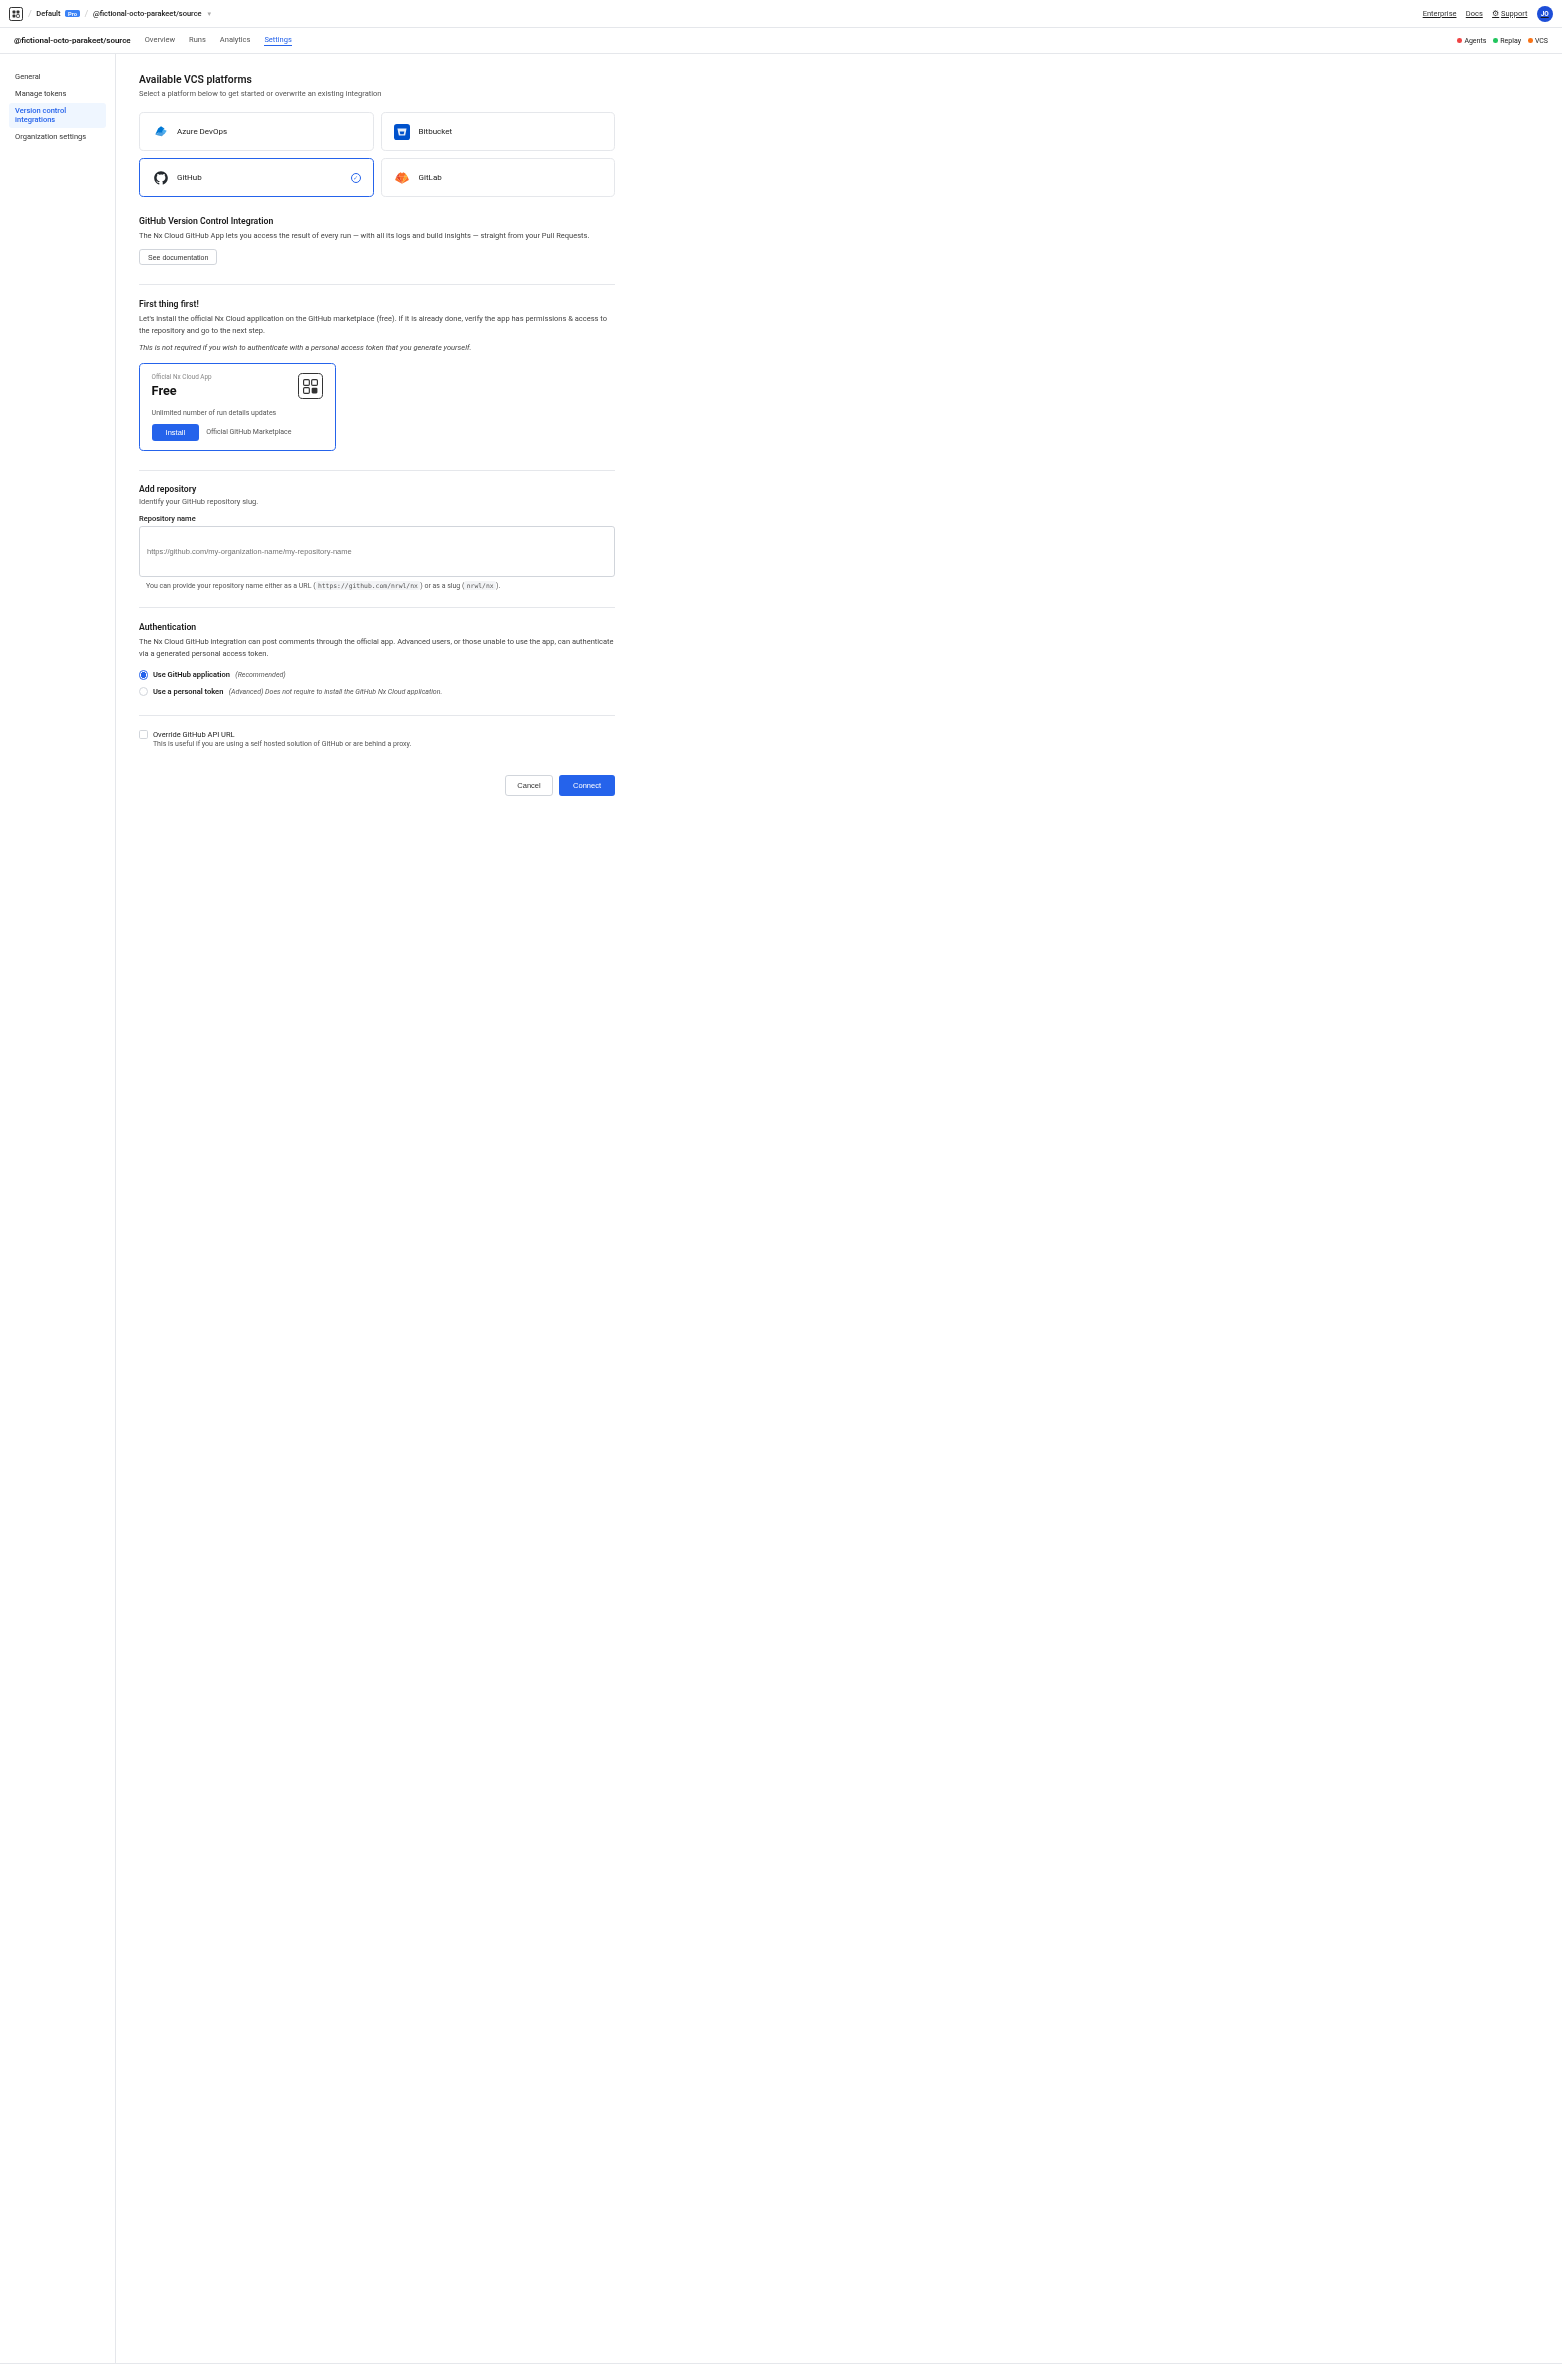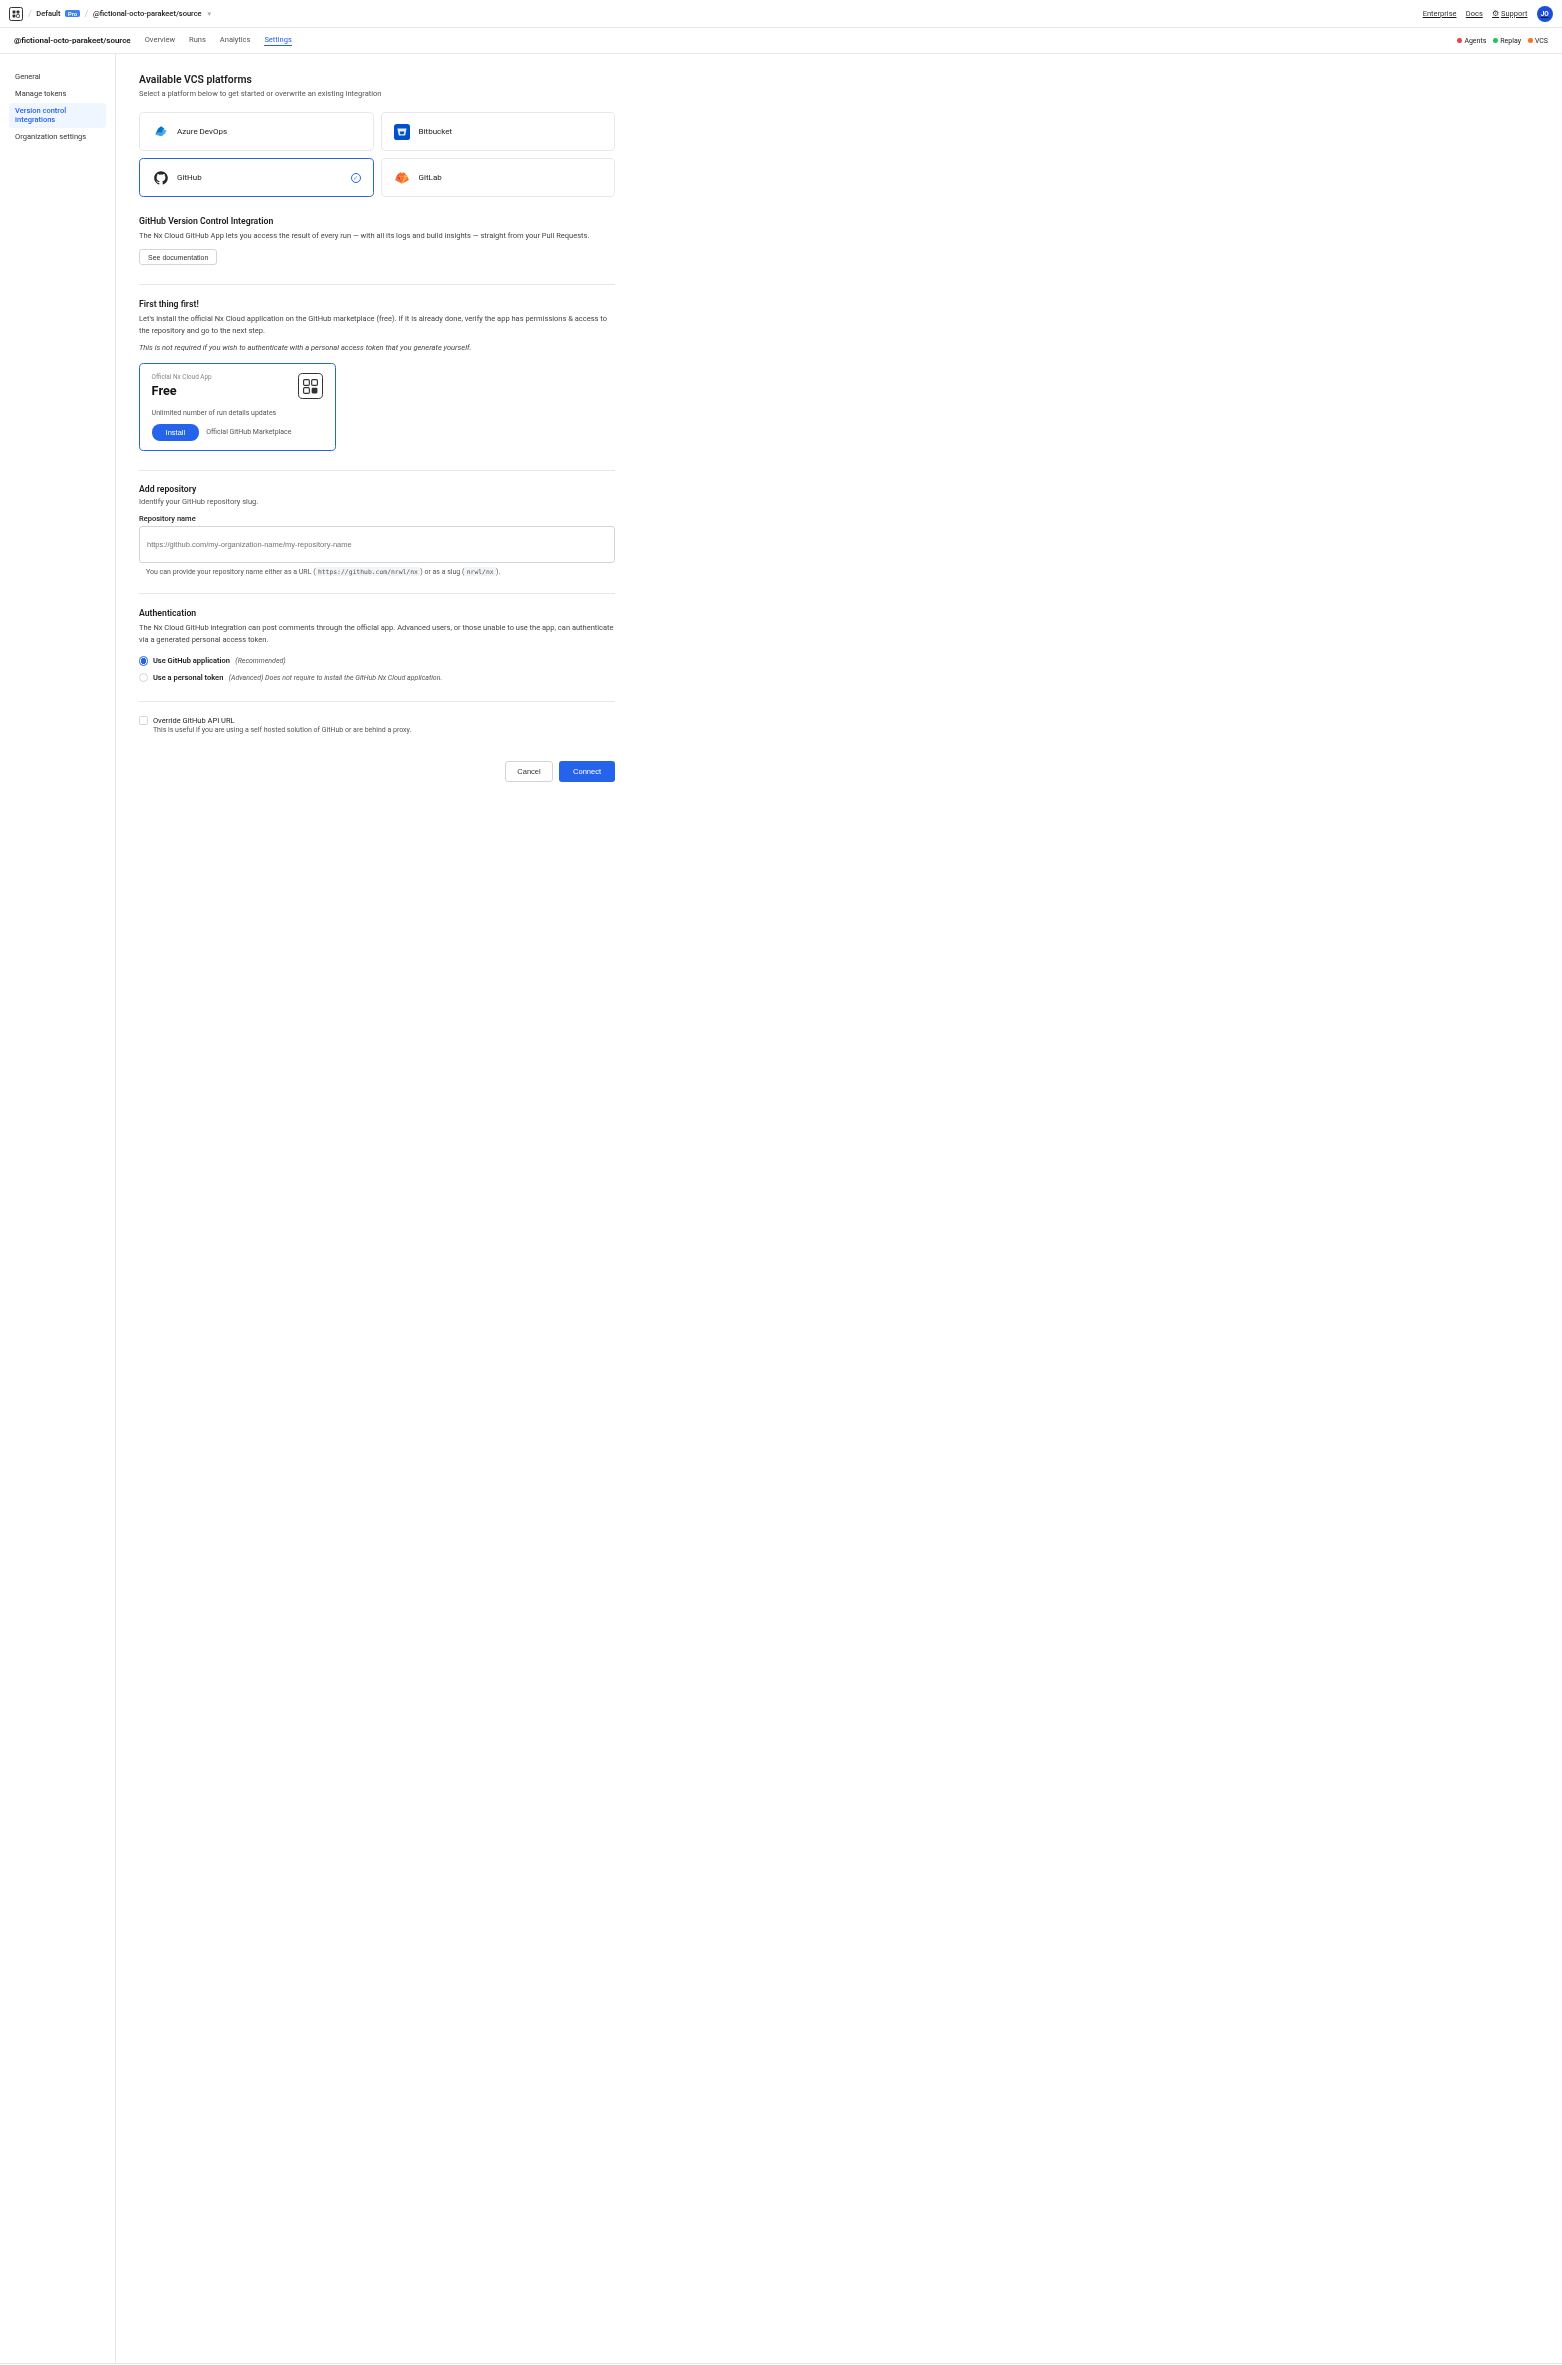--- a/index.html
+++ b/index.html
@@ -81,32 +81,32 @@
       border: 1.2px solid #2563eb; border-radius: 4.6px; padding: 9.3px 11.6px;
       max-width: 197px; background: #fff;
     }
     .app-card-header { display: flex; align-items: flex-start; justify-content: space-between; margin-bottom: 10px; }
     .app-name-label { font-size: 6.4px; color: #888; margin-bottom: 1.2px; }
     .app-name { font-size: 12.7px; font-weight: 700; color: #111; }
     .app-logo { width: 25.5px; height: 25.5px; border: 1.2px solid #333; border-radius: 4.6px; display: flex; align-items: center; justify-content: center; font-size: 11.6px; }
     .app-tagline { font-size: 7px; color: #555; margin-bottom: 7px; }
     .app-actions { display: flex; align-items: center; gap: 7px; }
     .install-btn {
-      background: #2563eb; color: #fff; border: none; border-radius: 8px;
+      background: #2563eb; color: #fff; border: none; border-radius: 3px;
       padding: 4px 14px; font-size: 7.5px; font-weight: 500; cursor: pointer;
     }
     .marketplace-link { font-size: 7px; color: #555; }
 
     
     .add-repo-section { margin-bottom: 16px; }
     .add-repo-title { font-size: 8.7px; font-weight: 600; margin-bottom: 2.3px; }
     .add-repo-desc { font-size: 7.5px; color: #555; margin-bottom: 8px; }
     .field-label { font-size: 7.5px; font-weight: 500; margin-bottom: 3.5px; }
     .text-input {
-      width: 100%; border: 0.6px solid #d1d5db; border-radius: 2.9px; padding: 13px 7px;
+      width: 100%; border: 0.6px solid #d1d5db; border-radius: 2.9px; padding: 20px 7px;
       font-size: 7.5px; color: #333; outline: none;
     }
     .field-hint { font-size: 7px; color: #555; margin-top: 3.5px; line-height: 1.5; margin-left: 7px; }
     .field-hint code { font-family: monospace; font-size: 6.4px; background: #f3f4f6; padding: 0.6px 2.3px; border-radius: 1.7px; }
 
     
     .auth-section { margin-bottom: 18.5px; }
     .auth-title { font-size: 8.7px; font-weight: 600; margin-bottom: 4.6px; }
     .auth-desc { font-size: 7.5px; color: #444; line-height: 1.6; margin-bottom: 9.3px; }
     .radio-option { display: flex; align-items: flex-start; gap: 4.6px; margin-bottom: 7px; }

